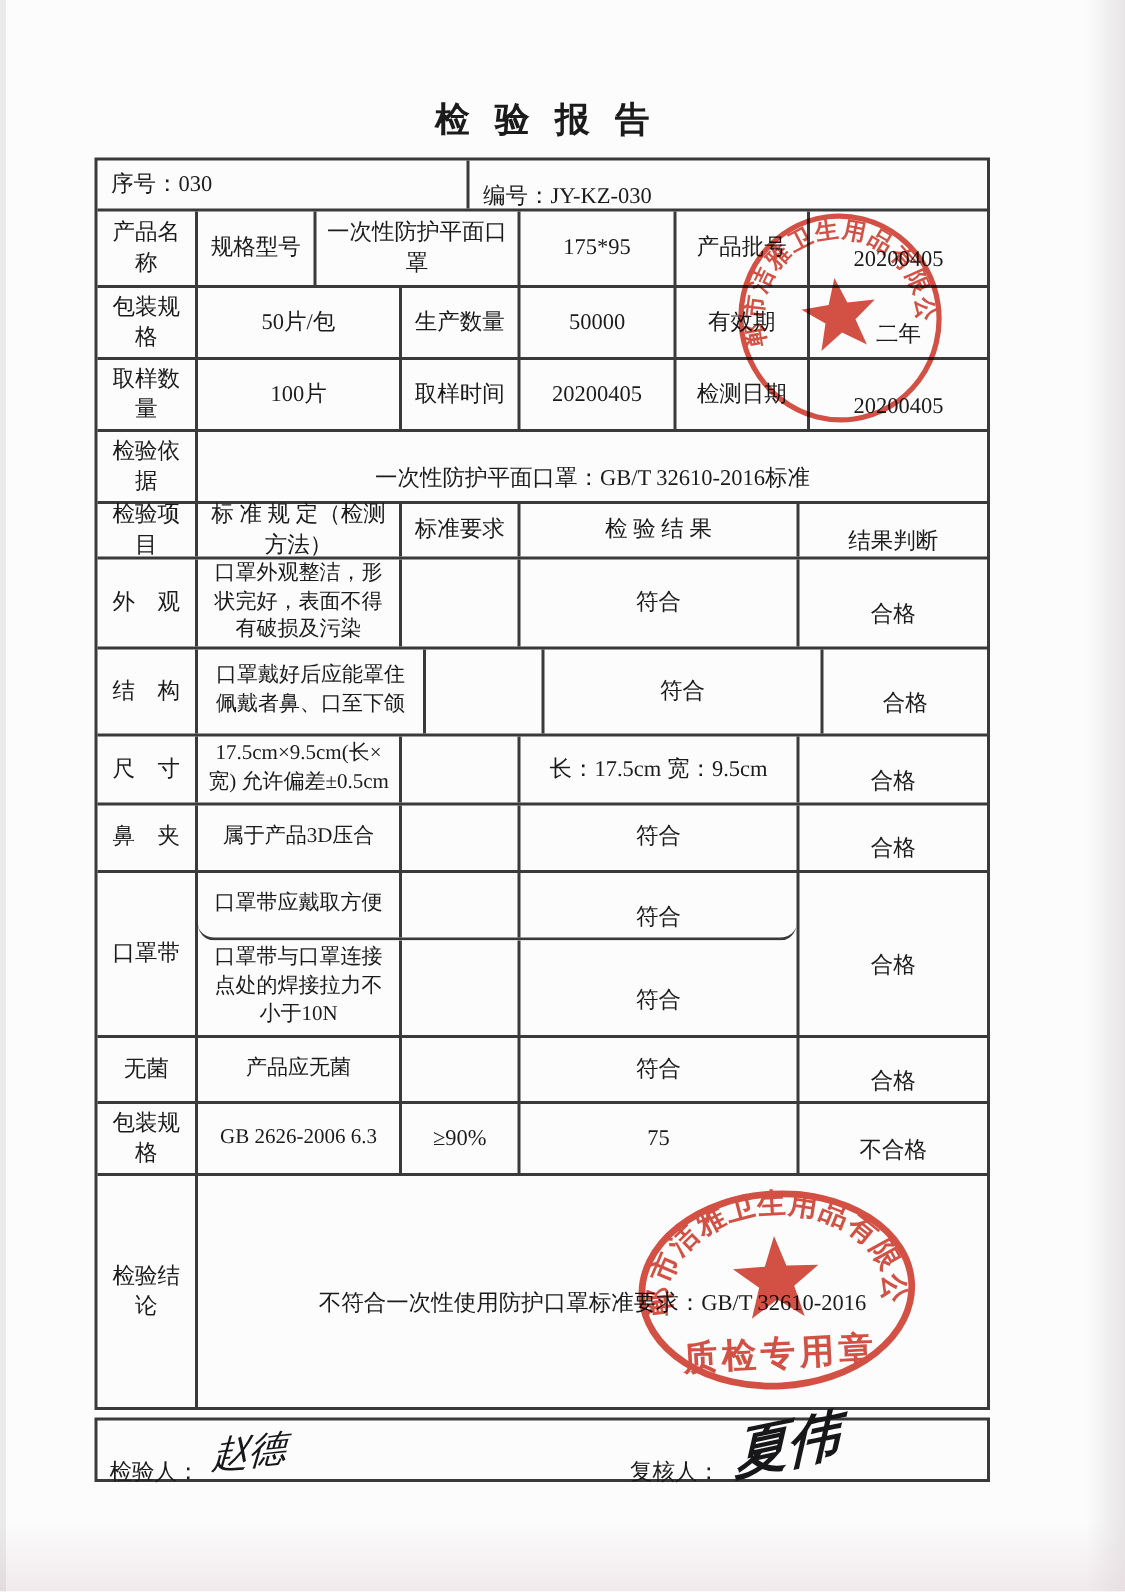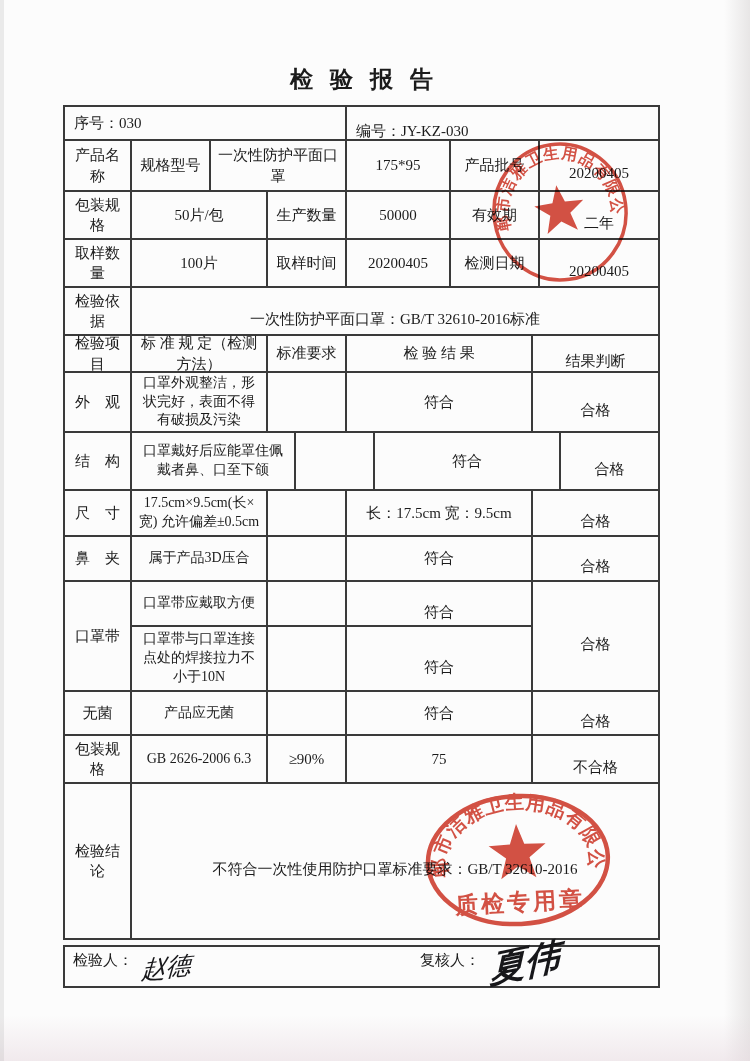--- a/index.html
+++ b/index.html
@@ -33,28 +33,28 @@
     box-sizing:border-box;border-right:2px solid var(--line);
     display:flex;align-items:center;justify-content:center;
     text-align:center;padding:3px 6px;line-height:1.35;
   }
   .cell:last-child{border-right:none;margin-top:16px;}
   .cell.left{justify-content:flex-start;text-align:left;padding-left:9px;}
   .cell.sm{font-size:14px;text-align:center;}
   .grow{flex:1;}
   .subwrap{box-sizing:border-box;border-right:2px solid var(--line);display:flex;flex-direction:column;padding:0;}
   .subrow{display:flex;flex:1;box-sizing:border-box;}
-  .subrow:first-child{border-bottom:2px solid var(--line);}
+  .subrow:first-child{border-bottom:2px solid var(--line);border-radius:11px;}
   .subrow .cell:last-child{border-right:none;}
 
   .signbox{
     position:absolute;left:63px;top:945px;width:597px;height:43px;
     border:2px solid var(--line);box-sizing:border-box;font-size:15px;
   }
-  .signbox .lbl{position:absolute;top:4px;}
+  .signbox .lbl{position:absolute;top:25px;}
   .handwriting{
     position:absolute;font-family:"DejaVu Serif",serif;font-style:italic;color:#17171a;
   }
   #inspector-sign{left:76px;top:4px;font-size:25px;transform:rotate(-6deg) skewX(-9deg);}
   #reviewer-sign{left:424px;top:-8px;font-size:36px;transform:rotate(-12deg) skewX(-12deg);font-weight:bold;}
 
   .seal{position:absolute;mix-blend-mode:multiply;opacity:.88;}
   #seal-top{left:475px;top:127px;transform:rotate(-8deg);}
   #seal-bottom{left:416px;top:782px;transform:rotate(-3deg);}
   .seal text{fill:var(--seal-color);}
@@ -64,21 +64,21 @@
 </head>
 <body>
 
 <div id="page">
 
   <div class="title">检验报告</div>
 
   <div class="tbl">
 
     <div class="r" style="height:34px">
-      <div class="cell left" style="width:282px">
+      <div class="cell left" style="width:248px">
         <span>序号：</span>
         <span>030</span>
       </div>
       <div class="cell left grow">
         <span>编号：</span>
         <span>JY-KZ-030</span>
       </div>
     </div>
 
     <div class="r" style="height:51px">
@@ -124,21 +124,21 @@
     <div class="r" style="height:60px">
       <div class="cell" style="width:67px">外　观</div>
       <div class="cell sm" style="width:136px">口罩外观整洁，形状完好，表面不得有破损及污染</div>
       <div class="cell" style="width:79px"></div>
       <div class="cell" style="width:186px">符合</div>
       <div class="cell grow">合格</div>
     </div>
 
     <div class="r" style="height:58px">
       <div class="cell" style="width:67px">结　构</div>
-      <div class="cell sm" style="width:164px">口罩戴好后应能罩住佩戴者鼻、口至下颌</div>
+      <div class="cell sm" style="width:152px">口罩戴好后应能罩住佩戴者鼻、口至下颌</div>
       <div class="cell" style="width:79px"></div>
       <div class="cell" style="width:186px">符合</div>
       <div class="cell grow">合格</div>
     </div>
 
     <div class="r" style="height:46px">
       <div class="cell" style="width:67px">尺　寸</div>
       <div class="cell sm" style="width:136px">17.5cm×9.5cm(长×宽) 允许偏差±0.5cm</div>
       <div class="cell" style="width:79px"></div>
       <div class="cell" style="width:186px">长：17.5cm 宽：9.5cm</div>

